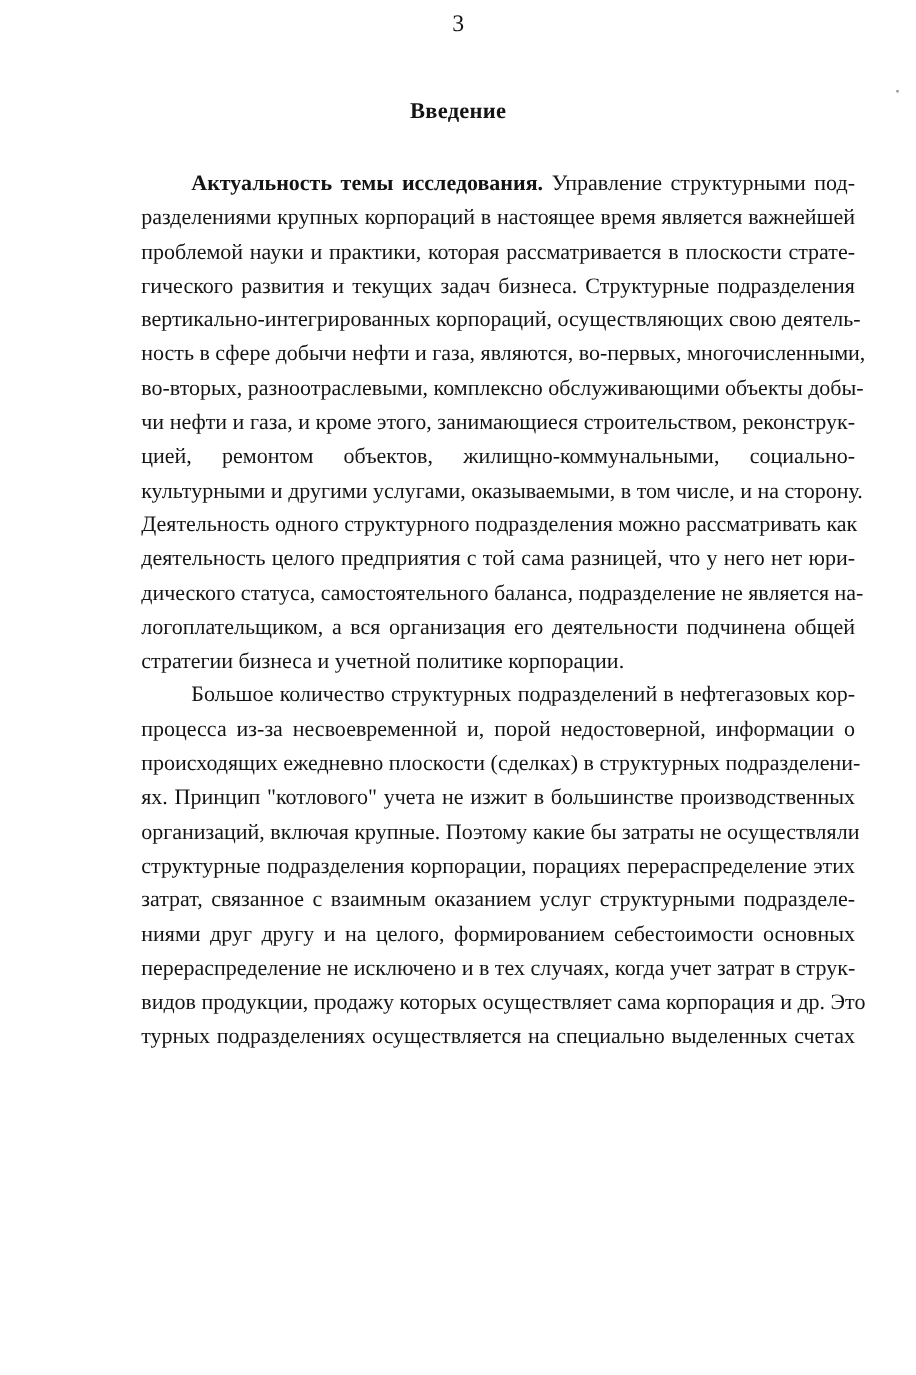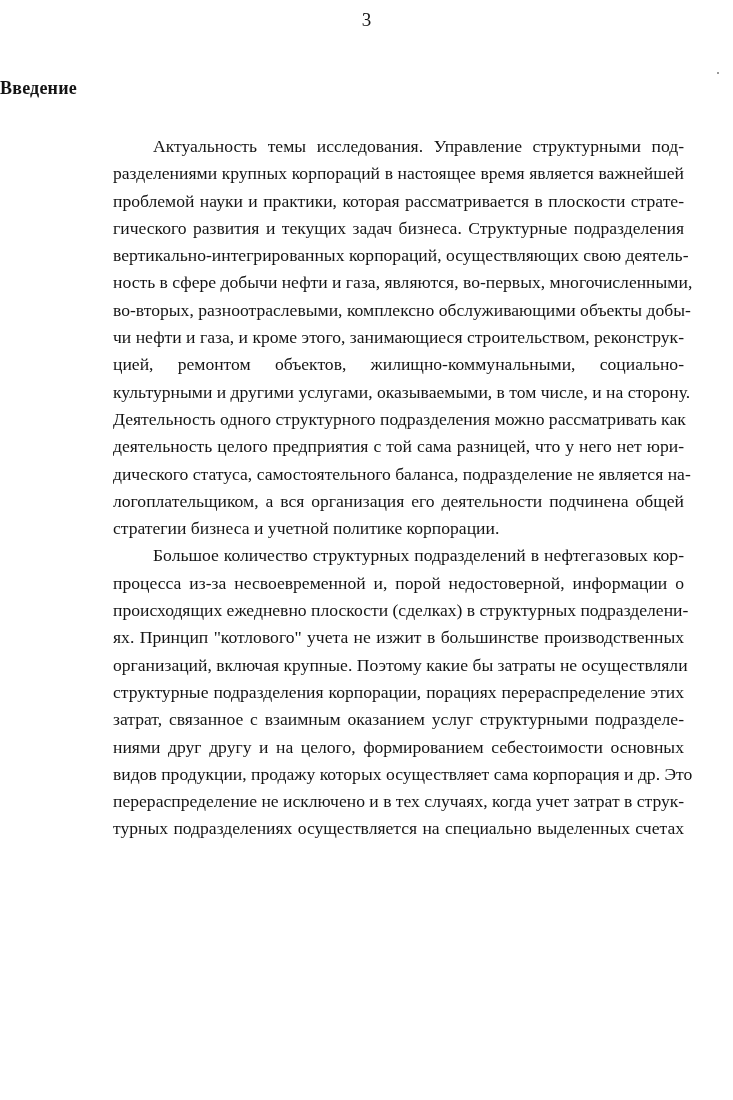--- a/index.html
+++ b/index.html
@@ -22,21 +22,21 @@
     width: 100%;
     text-align: center;
     font-size: 19px;
     line-height: 22px;
   }
   .heading {
     position: absolute;
     top: 77px;
     left: 0;
     width: 100%;
-    text-align: left;
+    text-align: center;
     font-size: 18px;
     font-weight: bold;
     line-height: 22px;
     letter-spacing: 0.2px;
   }
   .stray-mark {
     position: absolute;
     top: 72px;
     left: 717px;
     width: 2px;
@@ -60,21 +60,21 @@
     overflow: visible;
   }
   .line.last {
     text-align-last: left;
     font-family: Liberation Serif, serif;
   }
   .line.indent {
     padding-left: 40px;
   }
   .bold {
-    font-weight: normal;
+    font-weight: bold;
   }
 </style>
 </head>
 <body>
 
 <div class="page-number">3</div>
 <div class="heading">Введение</div>
 <div class="stray-mark"></div>
 
 <div class="body-text">
@@ -99,17 +99,17 @@
 
   <div>
     <span class="line indent">Большое количество структурных подразделений в нефтегазовых кор-</span>
     <span class="line">процесса из-за несвоевременной и, порой недостоверной, информации о</span>
     <span class="line">происходящих ежедневно плоскости (сделках) в структурных подразделени-</span>
     <span class="line">ях. Принцип "котлового" учета не изжит в большинстве производственных</span>
     <span class="line">организаций, включая крупные. Поэтому какие бы затраты не осуществляли</span>
     <span class="line">структурные подразделения корпорации, порациях перераспределение этих</span>
     <span class="line">затрат, связанное с взаимным оказанием услуг структурными подразделе-</span>
     <span class="line">ниями друг другу и на целого, формированием себестоимости основных</span>
+    <span class="line">перераспределение не исключено и в тех случаях, когда учет затрат в струк-</span>
     <span class="line">видов продукции, продажу которых осуществляет сама корпорация и др. Это</span>
-    <span class="line">перераспределение не исключено и в тех случаях, когда учет затрат в струк-</span>
     <span class="line">турных подразделениях осуществляется на специально выделенных счетах</span>
   </div>
 </div>
 
 </body></html>

